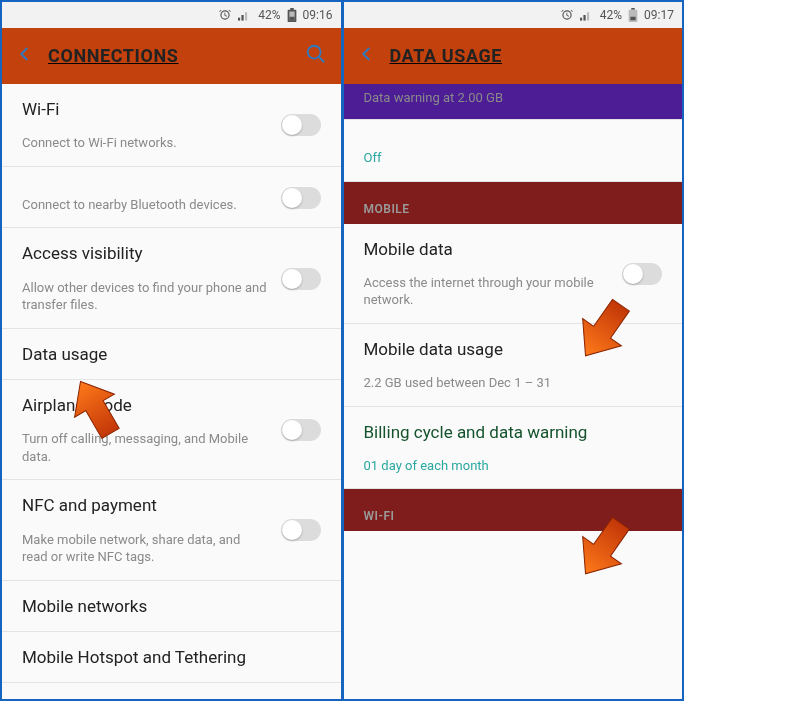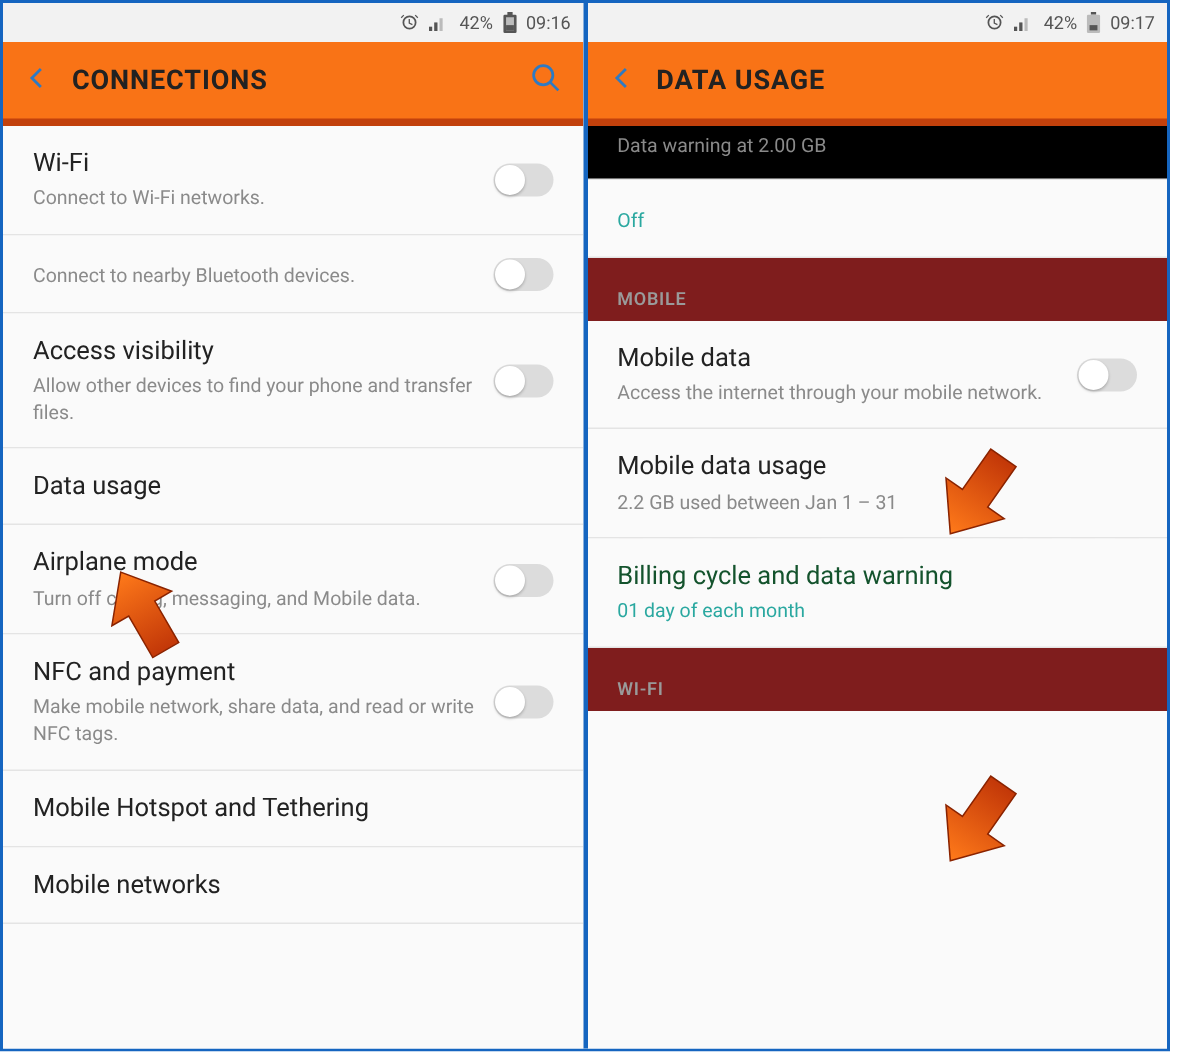--- a/index.html
+++ b/index.html
@@ -1,39 +1,39 @@
 <!DOCTYPE html>
 <html><head>
 <meta charset="utf-8">
 <style>
   * { margin:0; padding:0; box-sizing:border-box; font-family:-apple-system, Roboto, "Helvetica Neue", Arial, sans-serif; }
   body { background:#fff; width:790px; height:701px; overflow:hidden; position:relative; }
-  .frame { display:flex; width:780px; height:701px; border:2px solid #1565c0;justify-content:flex-end; }
+  .frame { display:flex; width:684px; height:701px; border:2px solid #1565c0;justify-content:flex-end; }
   .phone { flex:1; position:relative; overflow:hidden; background:#fafafa; }
   .phone + .phone { border-left:3px solid #1565c0; }
   
   .statusbar { position:absolute; top:0; left:0; right:0; height:26px; background:#f2f2f2; display:flex; justify-content:flex-end; align-items:center; gap:6px; padding:0 8px; font-size:12px; color:#555; }
   .statusbar .ico { display:inline-flex; align-items:center; }
   .statusbar svg { display:block; }
   
-  .header { position:absolute; top:26px; left:0; right:0; height:56px; background:#f97316; display:flex; align-items:center; padding:0 14px; border-bottom:5px solid #c2410c; }
+  .header { position:absolute; top:26px; left:0; right:0; height:56px; background:#c2410c; display:flex; align-items:center; padding:0 14px; border-bottom:1px solid #c2410c;text-decoration:underline; }
   .header .back { color:#2e7ac3; margin-right:14px; }
   .header .title { font-size:18px; font-weight:700; letter-spacing:0.6px; color:#222; flex:1; }
   .header .search { color:#2e7ac3; }
   
   .content { position:absolute; top:82px; left:0; right:0; bottom:0; overflow:hidden; }
   .row { padding:15px 20px 14px; border-bottom:1px solid #e4e4e4; display:flex; align-items:center; gap:12px; background:#fafafa; }
   .row .txt { flex:1; }
   .row .lbl { font-size:17px; color:#222; line-height:1.25; }
-  .row .sub { font-size:13px; color:#8a8a8a; margin-top:4px; line-height:1.35; }
+  .row .sub { font-size:13px; color:#8a8a8a; margin-top:14px; line-height:1.35; }
   .row .sub.teal { color:#2aa8a0; }
   .section-hdr { padding:20px 20px 8px; font-size:12px; font-weight:600; letter-spacing:0.5px; color:#9a9a9a; background:#7f1d1d; }
   .toggle { width:40px; height:22px; border-radius:11px; background:#dcdcdc; position:relative; flex-shrink:0; }
   .toggle::after { content:""; position:absolute; top:1px; left:1px; width:20px; height:20px; border-radius:50%; background:#fff; box-shadow:0 1px 2px rgba(0,0,0,.25); }
-  .note { padding:6px 20px 14px; font-size:13px; color:#8a8a8a; background:#000000; border-bottom:1px solid #e4e4e4; }
+  .note { padding:6px 20px 14px; font-size:13px; color:#8a8a8a; background:#4c1d95; border-bottom:1px solid #e4e4e4; }
   
   .watermark { position:absolute; top:50%; left:50%; transform:translate(-50%,-50%); font-size:110px; font-weight:900; font-style:italic; color:rgba(160,35,35,0.07); white-space:nowrap; pointer-events:none; letter-spacing:-4px; }
   
   .arrow { position:absolute; pointer-events:none; }
   .arrow svg { display:block; }
 </style>
 </head>
 <body>
 
 <div class="frame">
@@ -114,26 +114,26 @@
       </div>
       <div class="row">
         <div class="txt">
           <div class="lbl">NFC and payment</div>
           <div class="sub">Make mobile network, share data, and read or write NFC tags.</div>
         </div>
         <div class="toggle"></div>
       </div>
       <div class="row">
         <div class="txt">
+          <div class="lbl">Mobile networks</div>
+        </div>
+      </div>
+      <div class="row">
+        <div class="txt">
           <div class="lbl">Mobile Hotspot and Tethering</div>
-        </div>
-      </div>
-      <div class="row">
-        <div class="txt">
-          <div class="lbl">Mobile networks</div>
         </div>
       </div>
     </div>
 
     <div class="arrow" style="left:60px; top:373px;">
       <svg width="70" height="70" viewBox="0 0 70 70">
         <defs>
             <linearGradient id="ga1" x1="0" y1="1" x2="0" y2="0">
               <stop offset="0" stop-color="#c23708"></stop>
               <stop offset="1" stop-color="#ff7a1a"></stop>
@@ -195,21 +195,21 @@
       <div class="row">
         <div class="txt">
           <div class="lbl">Mobile data</div>
           <div class="sub">Access the internet through your mobile network.</div>
         </div>
         <div class="toggle"></div>
       </div>
       <div class="row">
         <div class="txt">
           <div class="lbl">Mobile data usage</div>
-          <div class="sub">2.2 GB used between Jan 1 – 31</div>
+          <div class="sub">2.2 GB used between Dec 1 – 31</div>
         </div>
       </div>
       <div class="row">
         <div class="txt">
           <div class="lbl" style="color:#14532d">Billing cycle and data warning</div>
           <div class="sub teal">01 day of each month</div>
         </div>
       </div>
 
       <div class="section-hdr">WI-FI</div>

